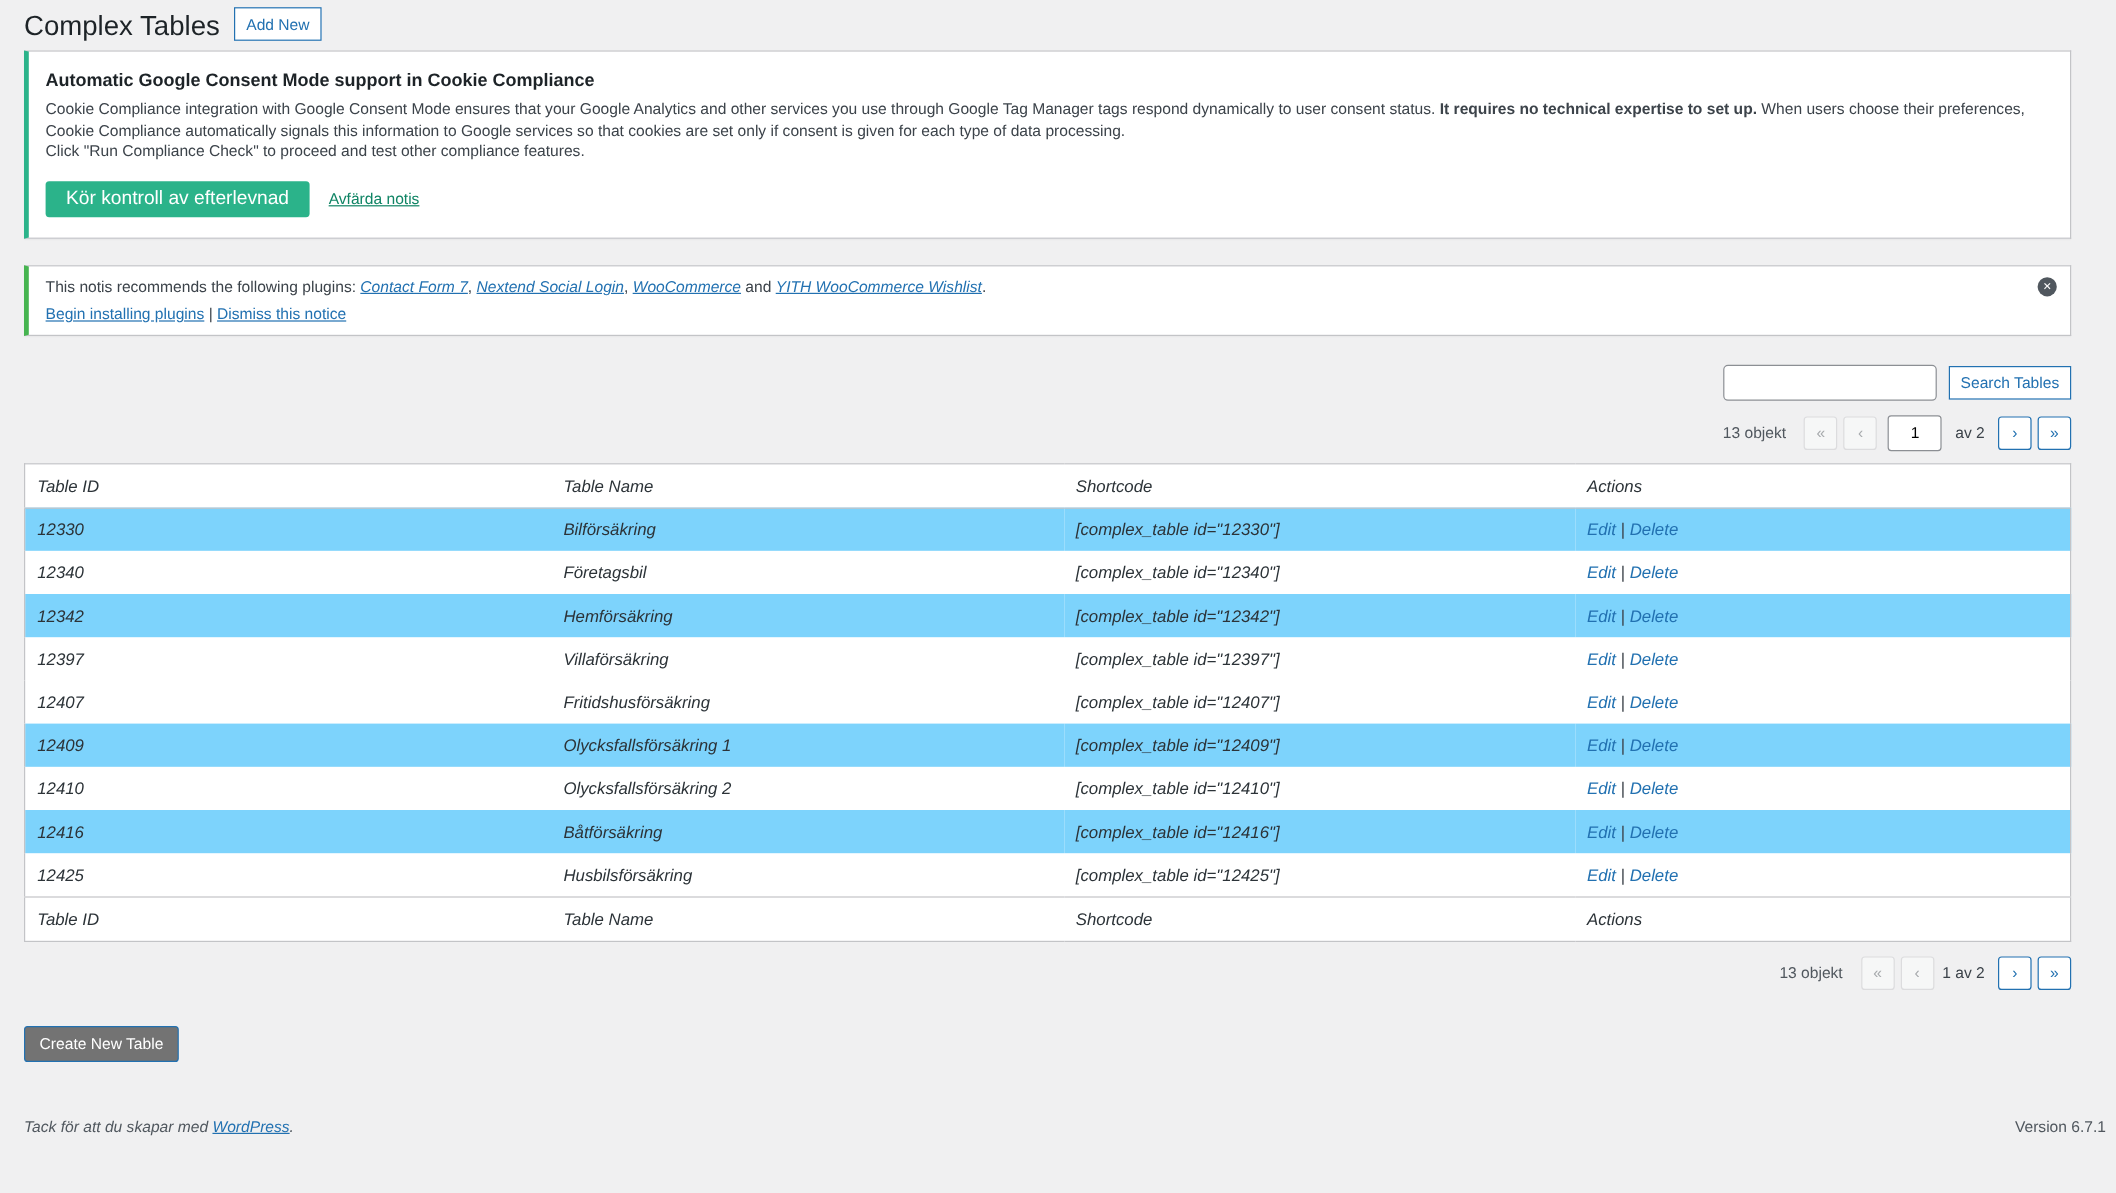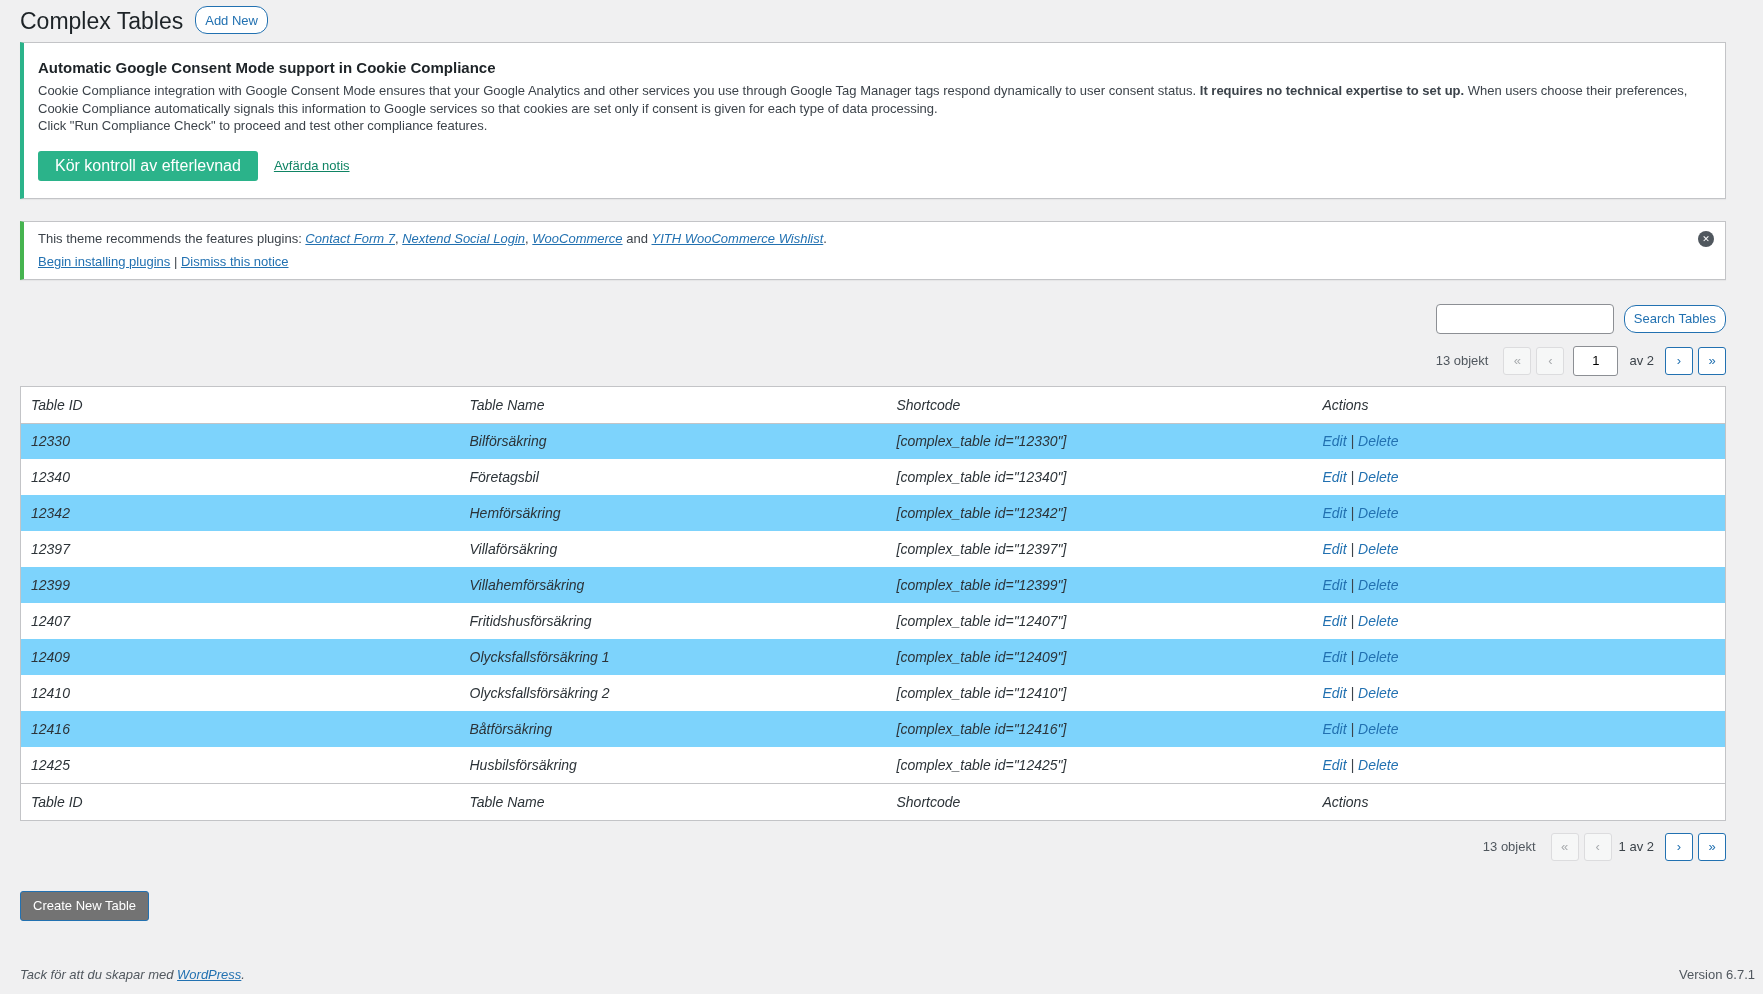--- a/index.html
+++ b/index.html
@@ -10,21 +10,21 @@
     font-family:"Liberation Sans", sans-serif; font-size:13px;
   }
   .content { margin-left:20px; width:1706px; }
 
   
   .heading-row { padding-top:6px; display:flex; align-items:flex-start; gap:12px; }
   .page-title { font-size:23px; font-weight:400; color:#1d2327; margin:0; line-height:30px; }
   .btn-secondary {
     display:inline-flex; align-items:center; justify-content:center;
     background:#fff; border:1px solid #2271b1; color:#2271b1;
-    border-radius:12px; padding:0 9px; height:28px; font-size:13px;
+    border-radius:0; padding:0 9px; height:28px; font-size:13px;
     text-decoration:none; cursor:pointer; font-family:inherit;
   }
 
   
   .notice {
     position:relative; background:#fff; border:1px solid #c3c4c7;
     box-shadow:0 1px 1px rgba(0,0,0,.04); margin-top:6px; padding:2px 14px;
   }
   .notice-teal { border-left:4px solid #2bb38a; }
   .notice-green { border-left:4px solid #46b450; margin-top:22px; }
@@ -118,21 +118,21 @@
       <button class="btn-teal">Kör kontroll av efterlevnad</button>
       <a class="teal-link">Avfärda notis</a>
     </div>
   </div>
 
   
   <div class="notice notice-green">
     <button class="dismiss-btn">
         <span>✕</span>
       </button>
-    <p><span>This theme recommends the features plugins: </span><span><a class="link italic-link">Contact Form 7</a><span>, </span><a class="link italic-link">Nextend Social Login</a><span>, </span><a class="link italic-link">WooCommerce</a><span> and </span><a class="link italic-link">YITH WooCommerce Wishlist</a><span>.</span></span></p>
+    <p><span>This notis recommends the following plugins: </span><span><a class="link italic-link">Contact Form 7</a><span>, </span><a class="link italic-link">Nextend Social Login</a><span>, </span><a class="link italic-link">WooCommerce</a><span> and </span><a class="link italic-link">YITH WooCommerce Wishlist</a><span>.</span></span></p>
     <p>
       <a class="link">Begin installing plugins</a><span> | </span><a class="link">Dismiss this notice</a>
     </p>
   </div>
 
   
   <div class="tablenav-top">
     <div class="search-row">
       <input class="search-input" type="text" value="" style="">
       <button class="btn-secondary">Search Tables</button>
@@ -190,26 +190,20 @@
           <td>Hemförsäkring</td>
           <td>[complex_table id="12342"]</td>
           <td><a class="link">Edit</a><span class="action-sep"> | </span><a class="link">Delete</a></td>
         </tr>
         <tr>
           <td>12397</td>
           <td>Villaförsäkring</td>
           <td>[complex_table id="12397"]</td>
           <td><a class="link">Edit</a><span class="action-sep"> | </span><a class="link">Delete</a></td>
         </tr>
-        <tr class="alt">
-          <td>12399</td>
-          <td>Villahemförsäkring</td>
-          <td>[complex_table id="12399"]</td>
-          <td><a class="link">Edit</a><span class="action-sep"> | </span><a class="link">Delete</a></td>
-        </tr>
         <tr>
           <td>12407</td>
           <td>Fritidshusförsäkring</td>
           <td>[complex_table id="12407"]</td>
           <td><a class="link">Edit</a><span class="action-sep"> | </span><a class="link">Delete</a></td>
         </tr>
         <tr class="alt">
           <td>12409</td>
           <td>Olycksfallsförsäkring 1</td>
           <td>[complex_table id="12409"]</td>

